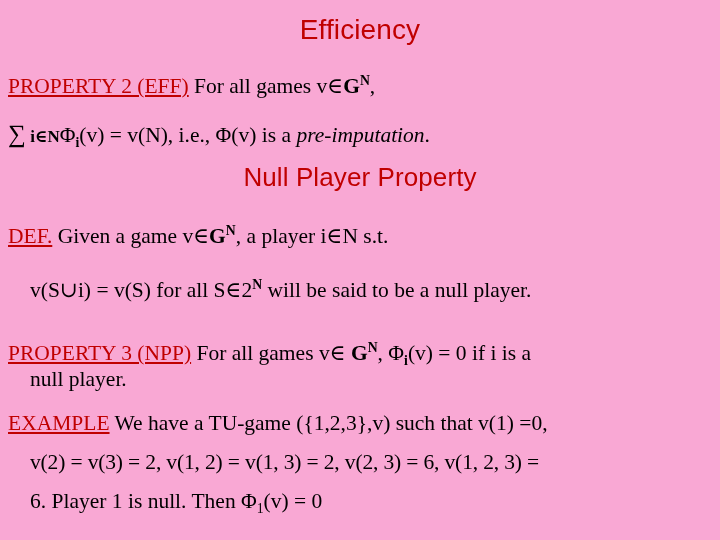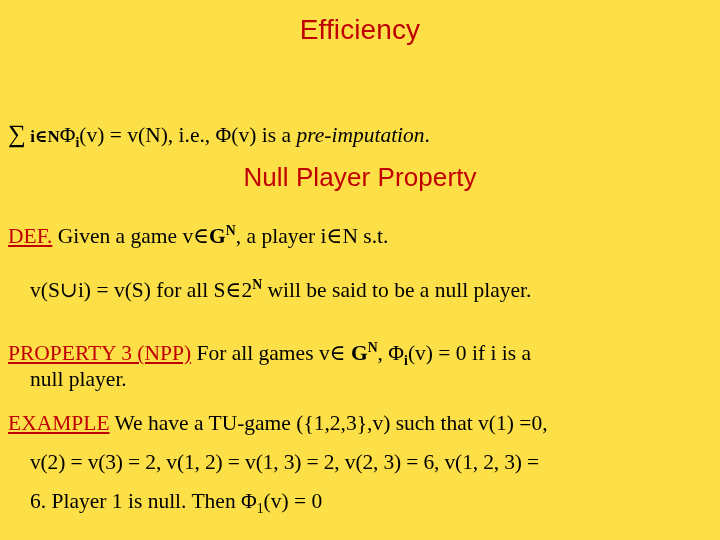--- a/index.html
+++ b/index.html
@@ -11,21 +11,21 @@
     width: 720px;
     height: 540px;
     overflow: hidden;
     font-family: "Liberation Serif", "DejaVu Serif", serif;
     color: #000000;
   }
   .slide {
     position: relative;
     width: 720px;
     height: 540px;
-    background: #fde047;
+    background: #f9a8d4;
   }
 
   
   .heading {
     position: absolute;
     left: 0;
     width: 720px;
     text-align: center;
     color: #C00000;
     font-family: "Liberation Sans", "DejaVu Sans", sans-serif;
@@ -96,20 +96,23 @@
   }
   .nowrapfix { letter-spacing: -0.15px; }
 </style>
 </head>
 <body>
 
 <div class="slide">
 
   <div class="heading" id="title-efficiency">Efficiency</div>
 
+  <div class="body-line" style="top:74px;">
+    <span class="tag">PROPERTY 2 (EFF)</span><span> For all games v∈</span><span class="bf">G</span><sup class="bf">N</sup><span>,</span>
+  </div>
 
   <div class="body-line" style="top:121px;">
     <span class="sigma">∑</span> <span class="sumsub">i∈N</span><span>Φ</span><sub>i</sub><span>(v) = v(N), i.e., Φ(v) is a </span><span class="it">pre-imputation</span><span>.</span>
   </div>
 
   <div class="heading" id="title-null-player">Null Player Property</div>
 
   <div class="body-line" style="top:224px;">
     <span class="tag">DEF.</span><span> Given a game v∈</span><span class="bf">G</span><sup class="bf">N</sup><span>, a player i∈N s.t.</span>
   </div>

